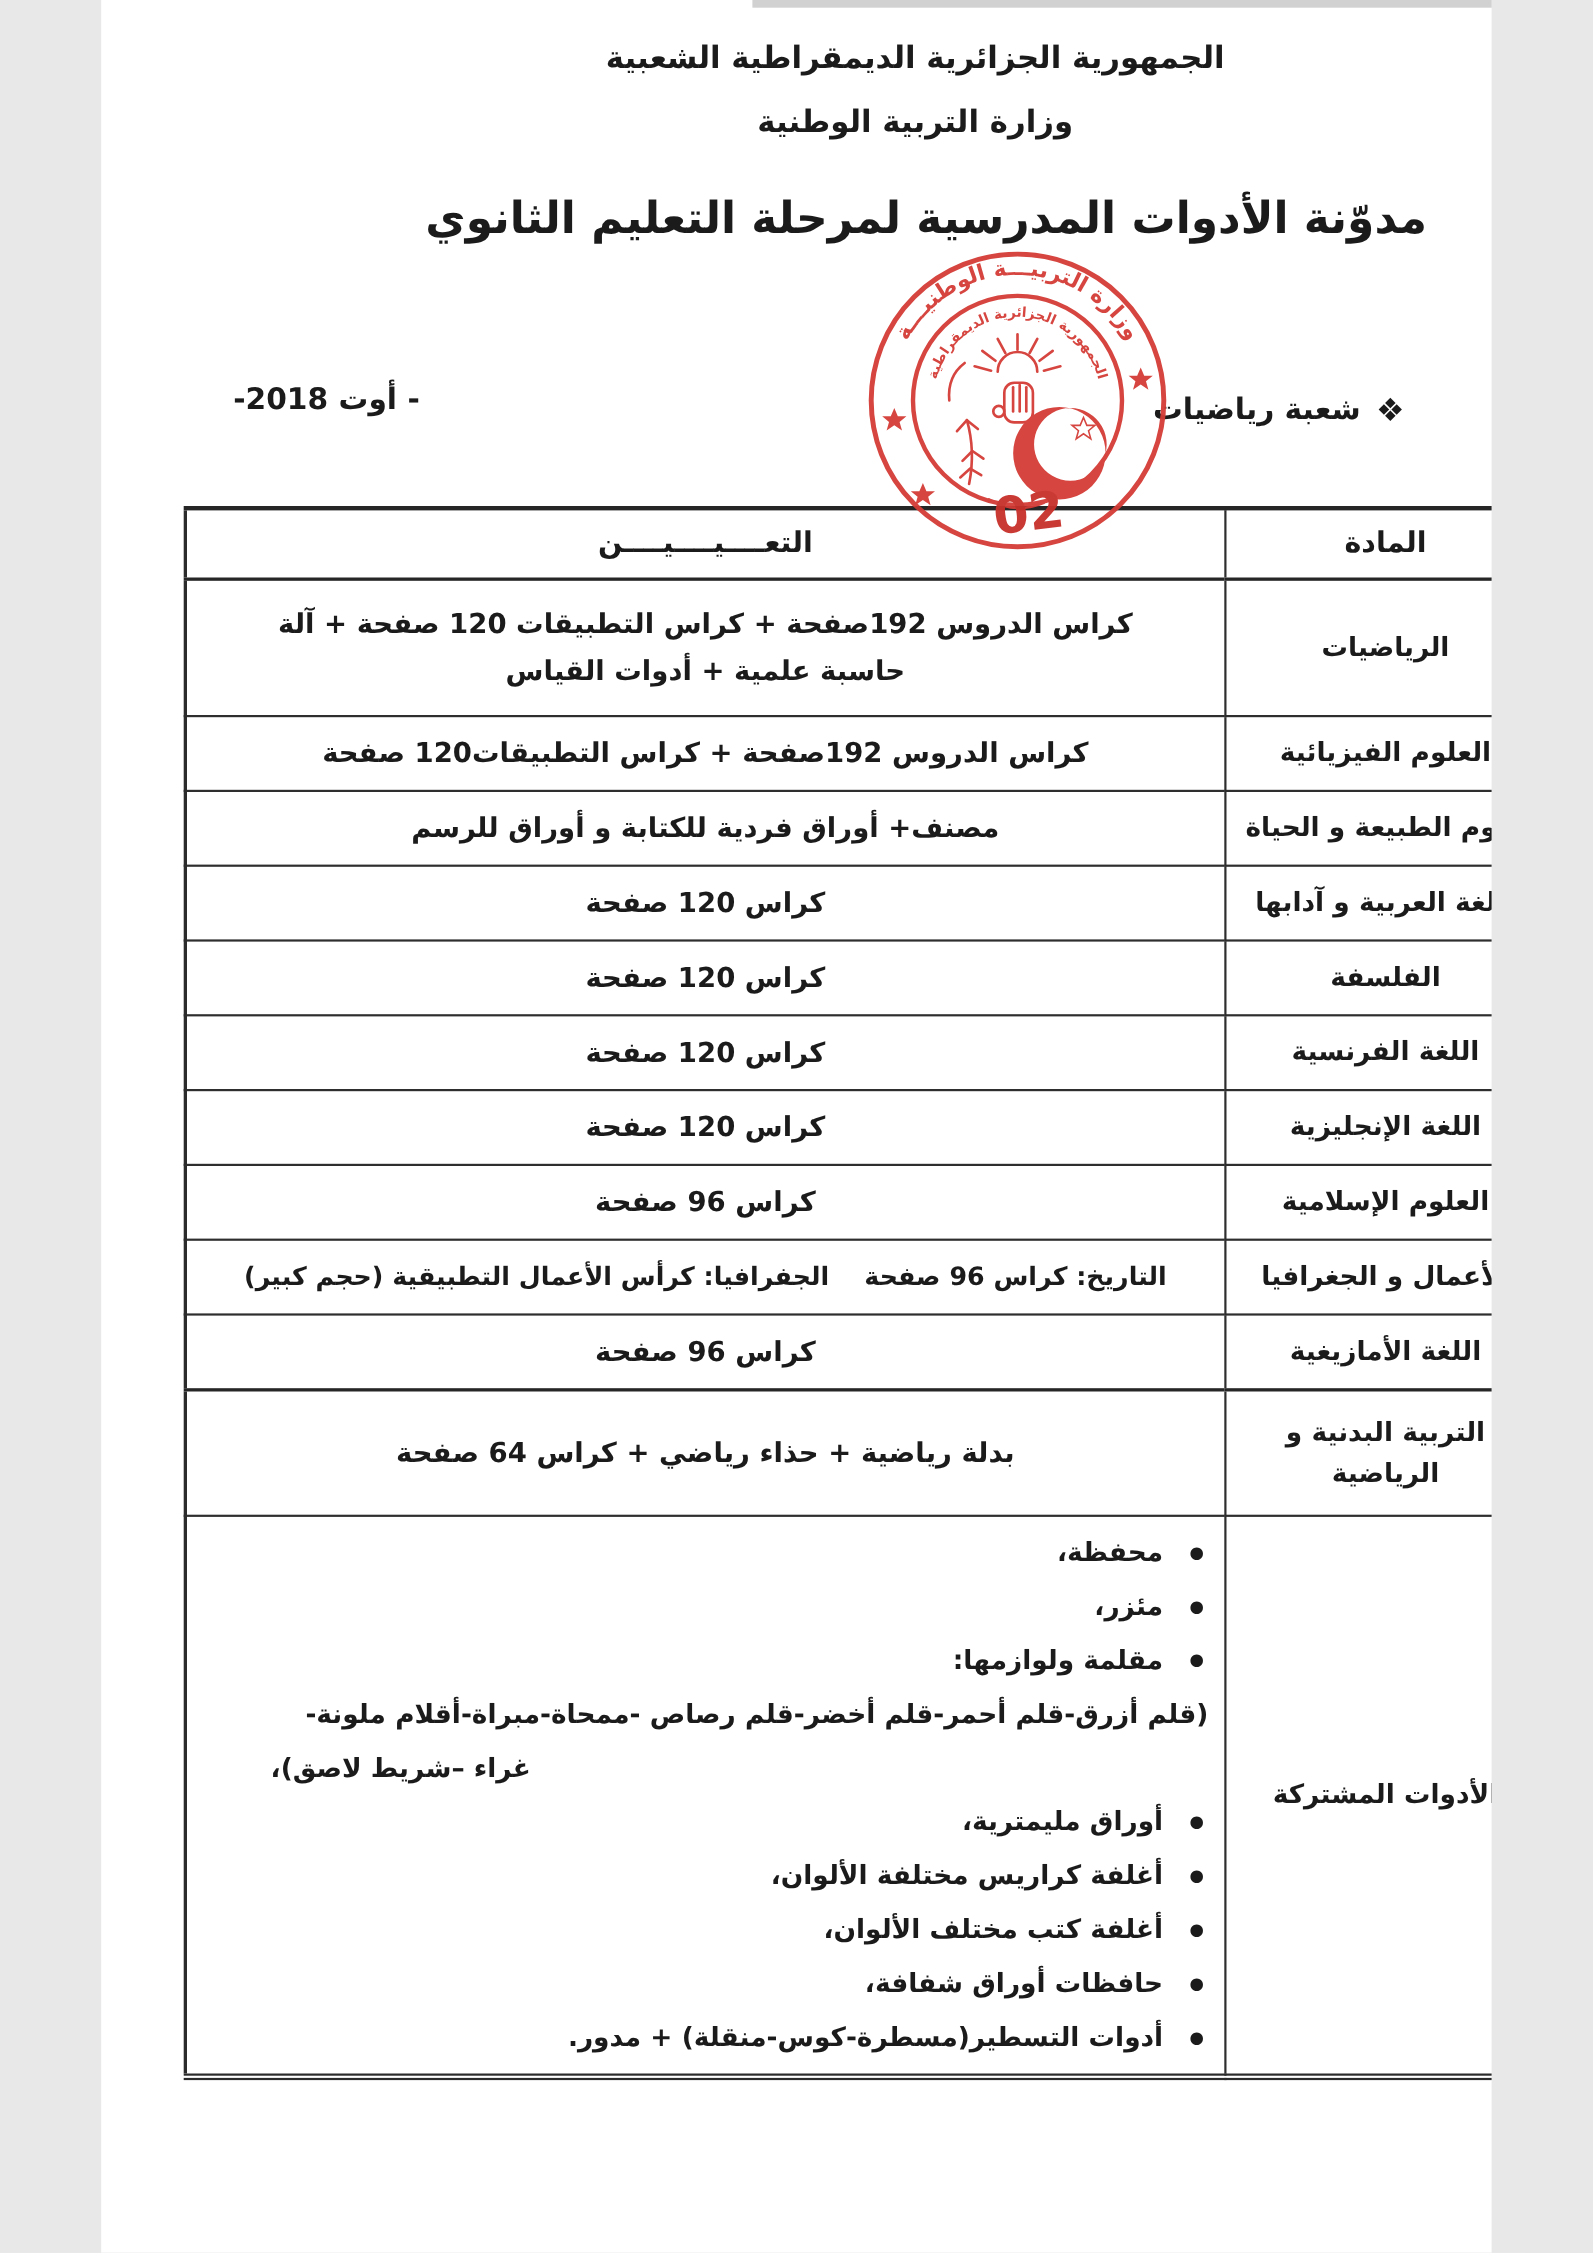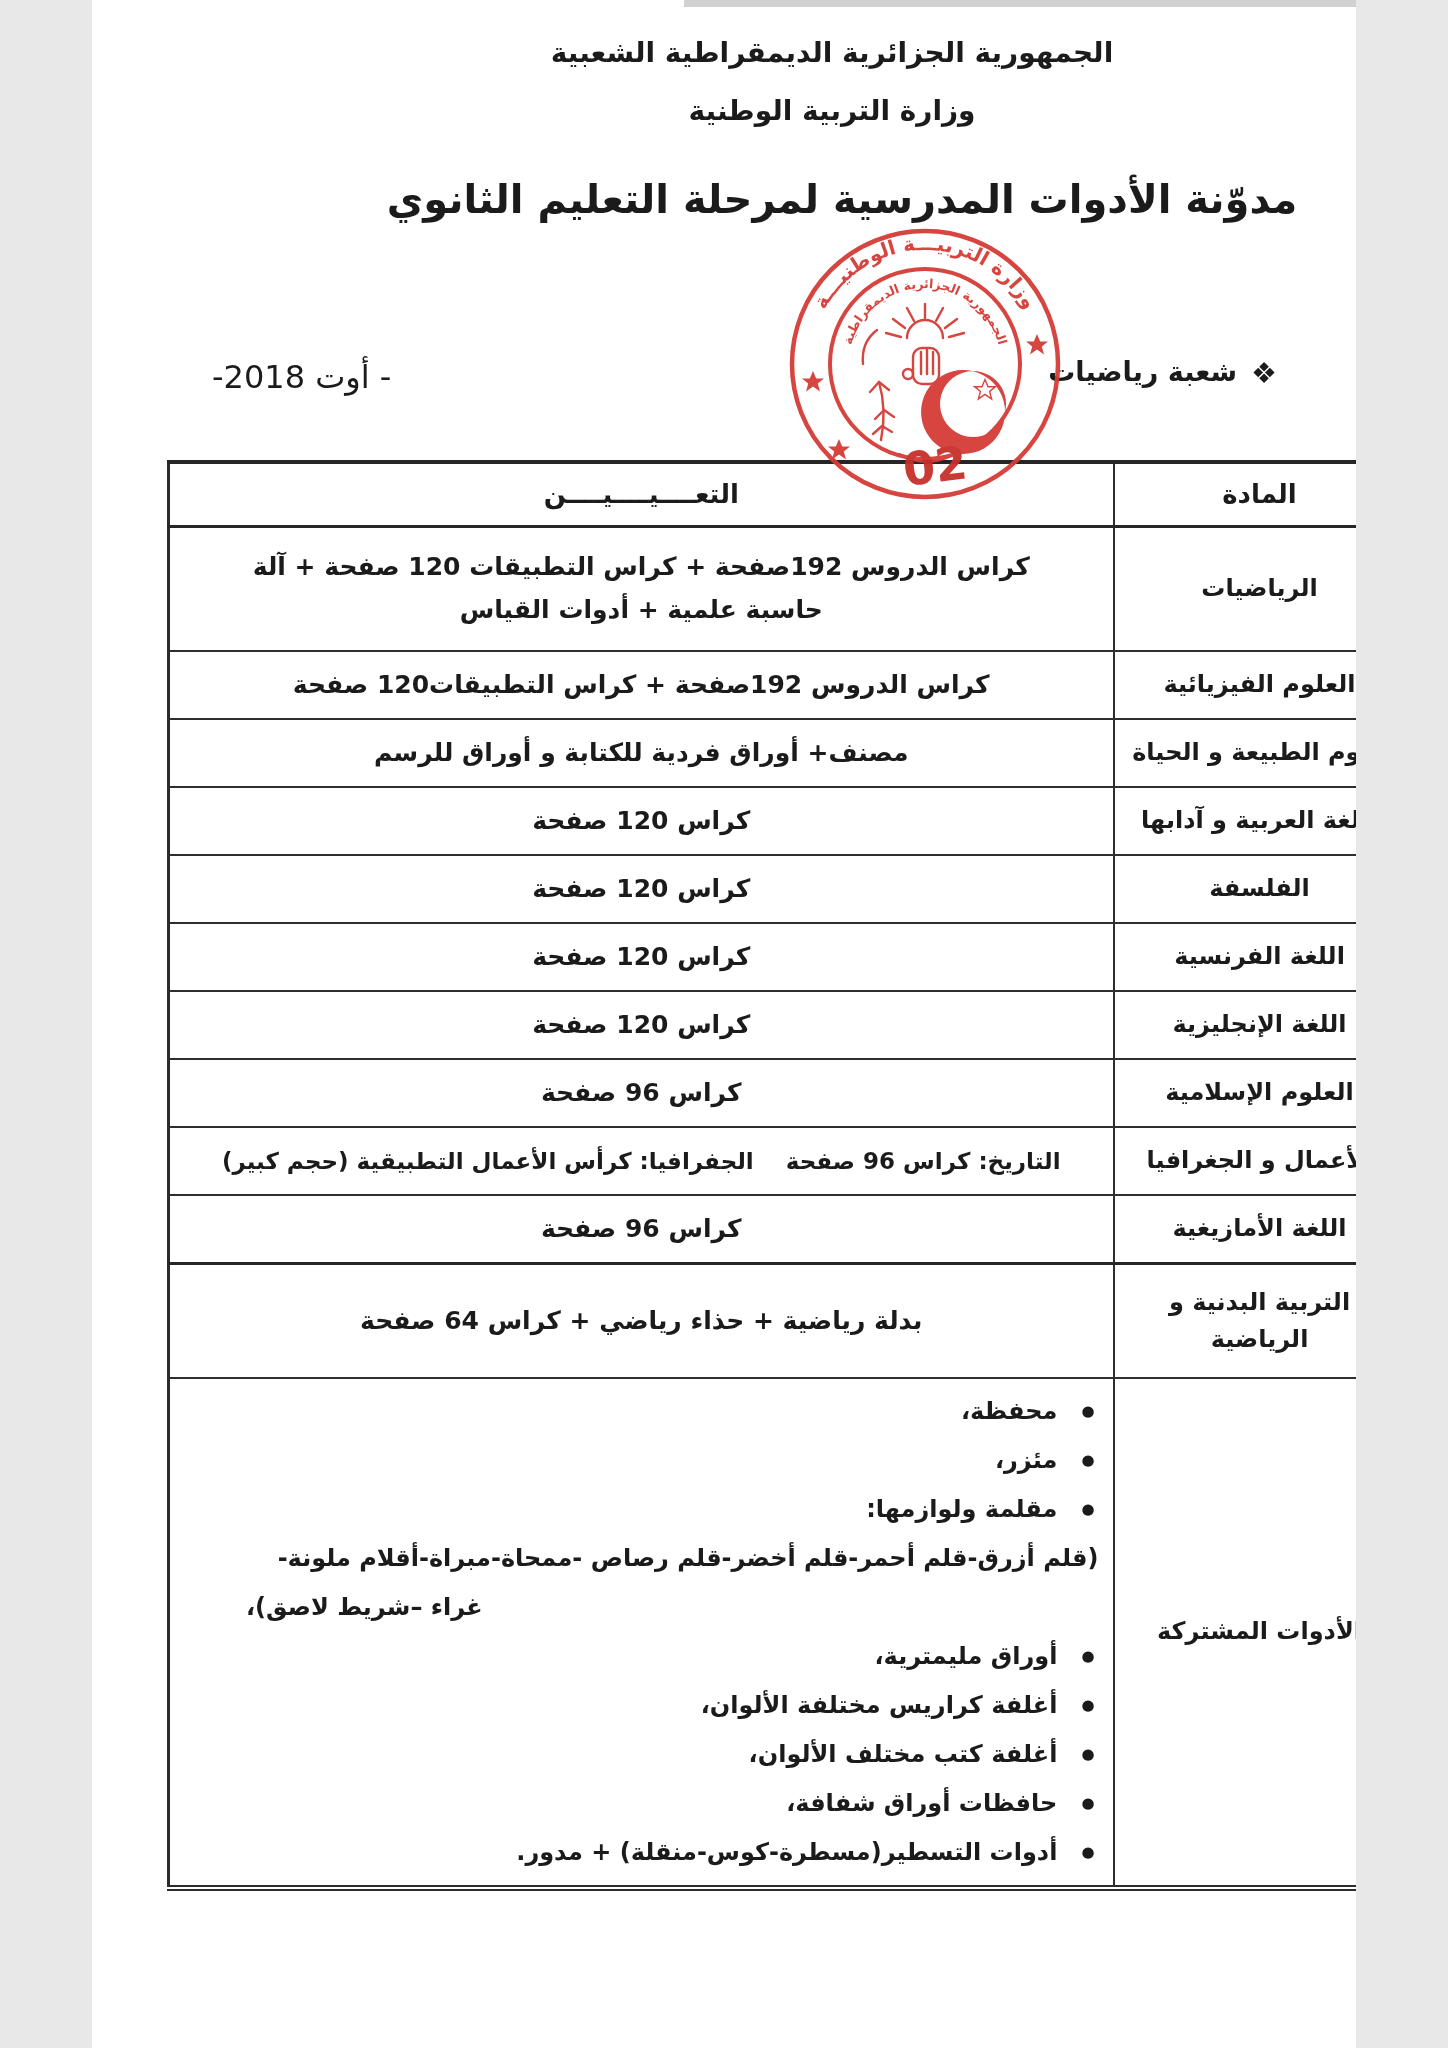--- a/index.html
+++ b/index.html
@@ -13,21 +13,21 @@
     direction:rtl;
     overflow:hidden;
   }
   .top-smudge{position:absolute;left:592px;top:0;width:856px;height:7px;background:#b9b9b9;opacity:.65;}
   .hdr1{position:absolute;top:36px;left:30px;width:1420px;text-align:center;font-size:28px;font-weight:bold;}
   .hdr2{position:absolute;top:94px;left:30px;width:1420px;text-align:center;font-size:28px;font-weight:bold;}
   .doc-title{position:absolute;top:176px;left:52px;width:1396px;text-align:center;font-size:40px;font-weight:bold;letter-spacing:0;z-index:2;}
   .level-line{position:absolute;top:312px;right:73px;font-size:28px;font-weight:bold;z-index:2;}
   .branch-line{position:absolute;top:356px;right:79px;font-size:27px;font-weight:bold;z-index:2;}
   .branch-line .dia{font-size:29px;margin-left:14px;vertical-align:-2px;}
-  .date-line{position:absolute;top:358px;left:120px;font-size:32px;font-weight:normal;direction:rtl;}
+  .date-line{position:absolute;top:348px;left:120px;font-size:27px;font-weight:bold;direction:rtl;}
   .stamp{position:absolute;left:683px;top:214px;z-index:5;opacity:.95;}
 
   table.supplies{
     position:absolute;left:75px;top:460px;width:1325px;
     border-collapse:collapse;table-layout:fixed;z-index:1;
     border:3px solid #2b2b2b;border-top:4px solid #262626;border-bottom:6px double #2b2b2b;
   }
   .supplies col.c-num{width:88px;}
   .supplies col.c-subj{width:292px;}
   .supplies col.c-desig{width:945px;}

